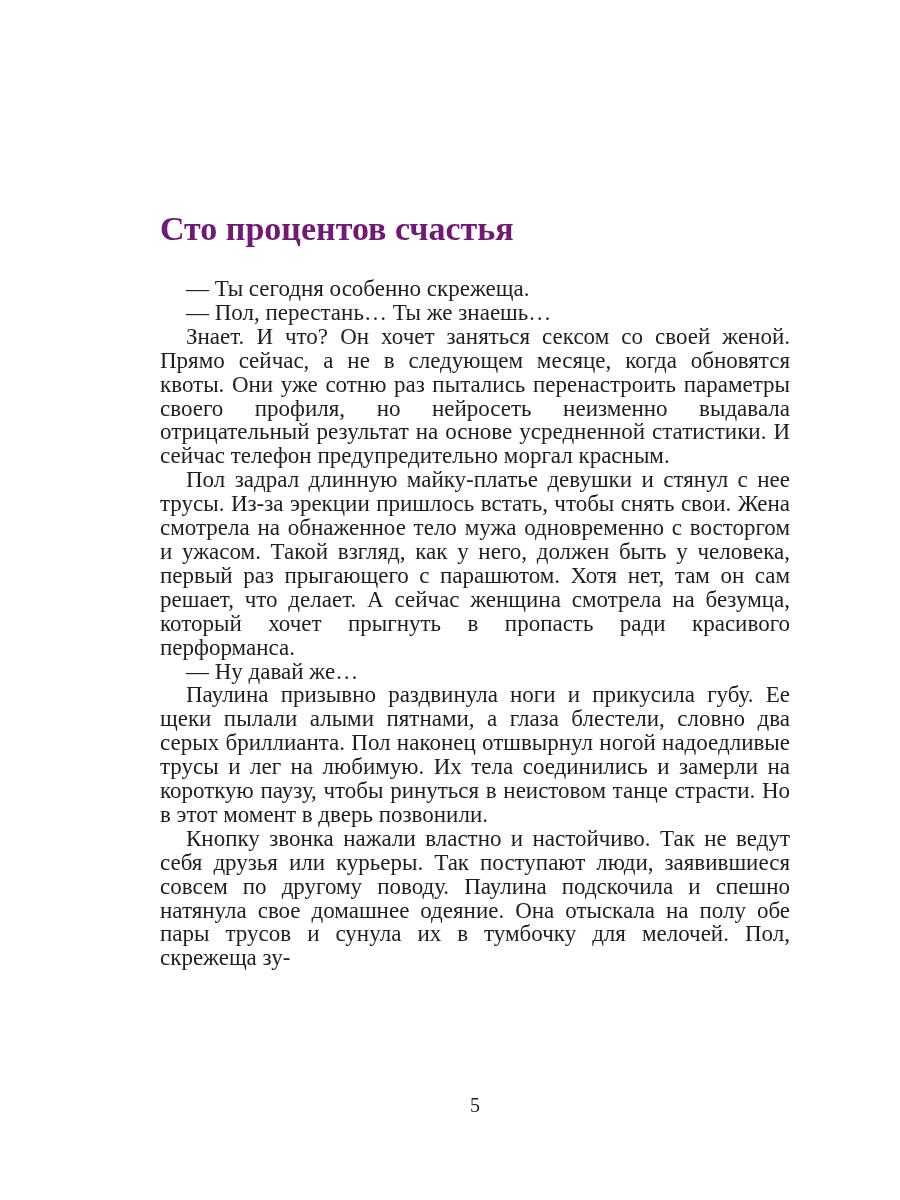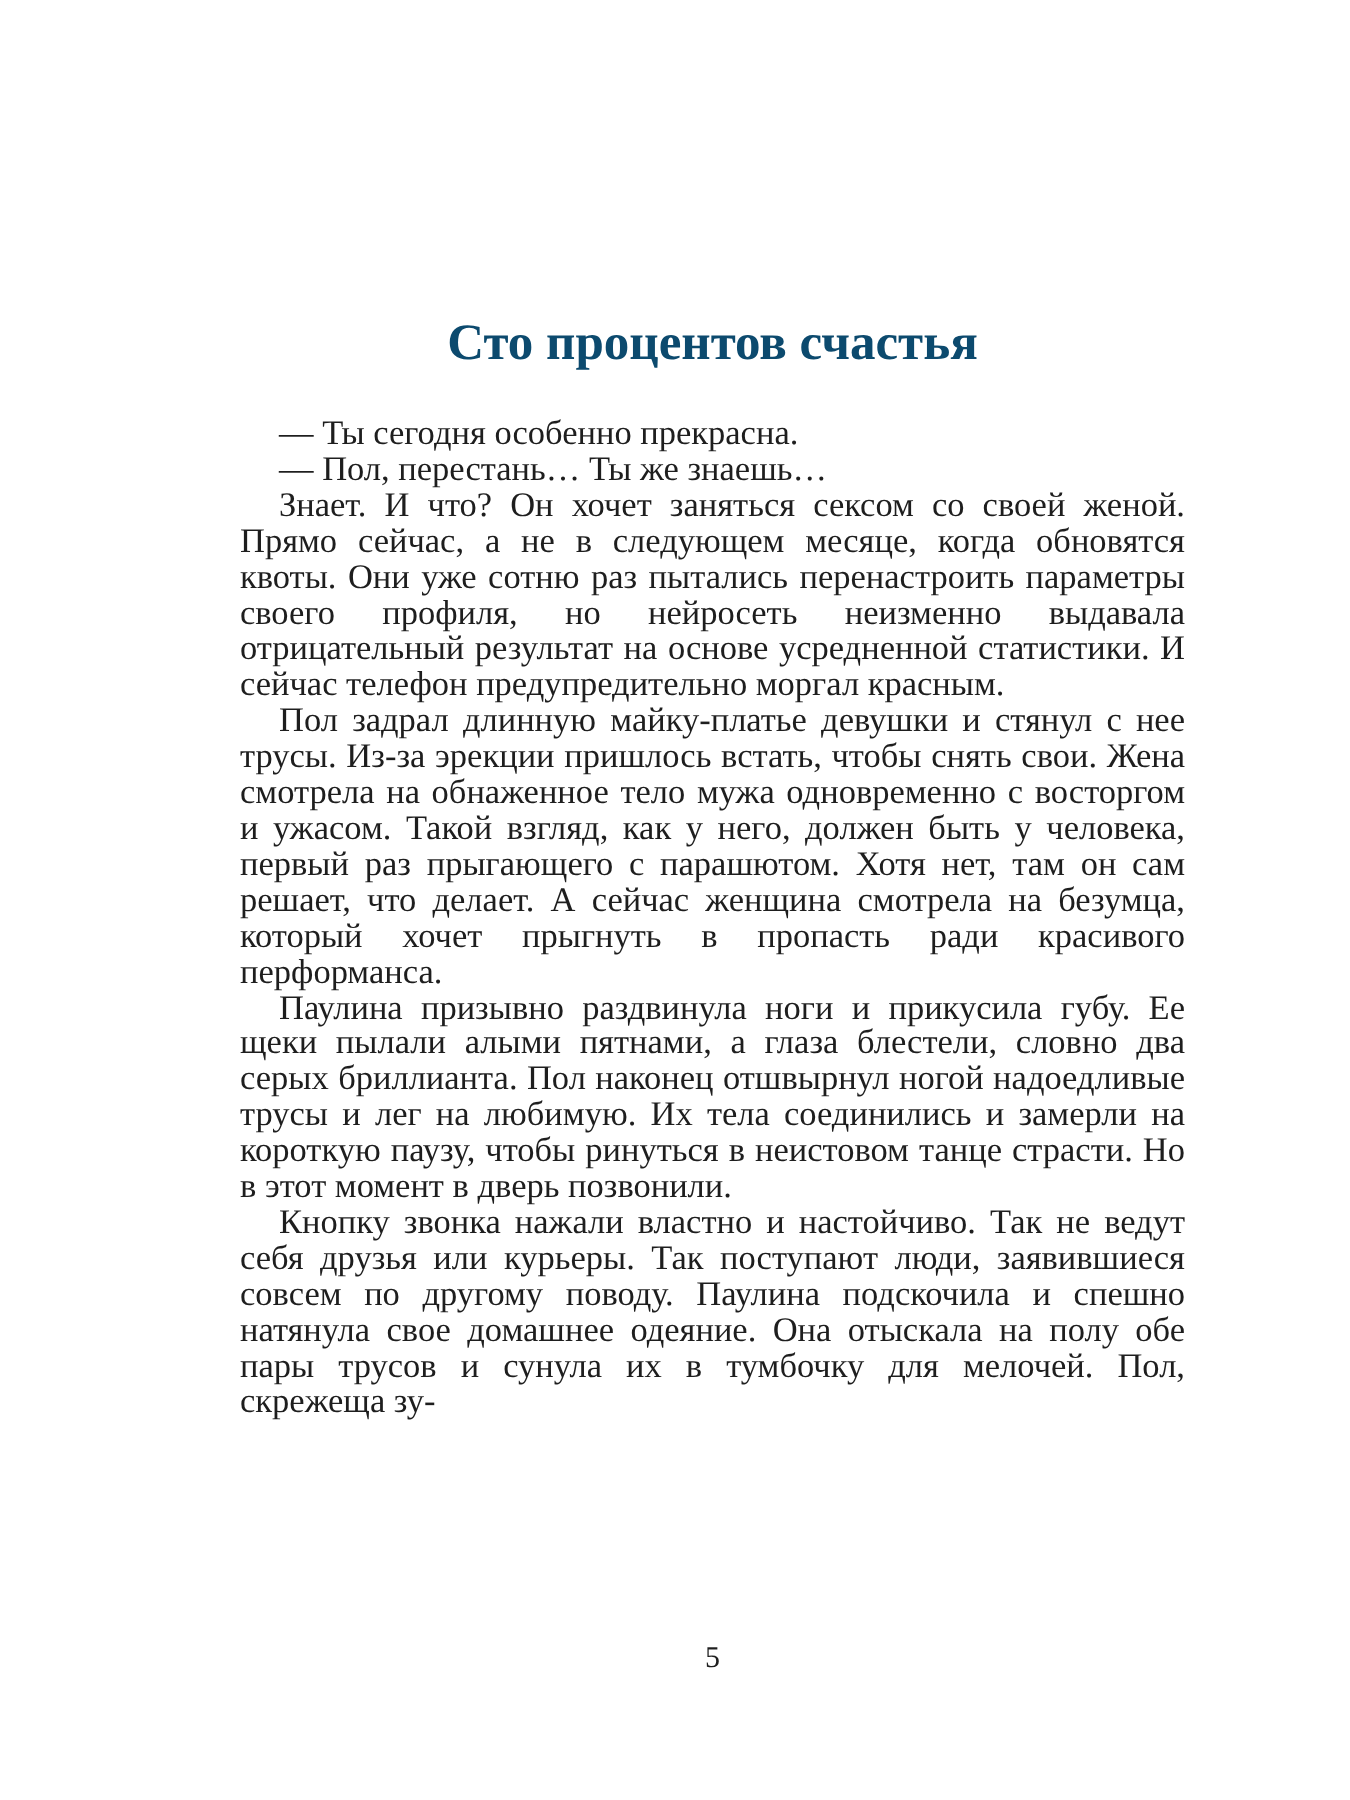--- a/index.html
+++ b/index.html
@@ -15,25 +15,25 @@
     font-family: "Liberation Serif", serif;
     color: #1e1e1e;
     overflow: hidden;
   }
   .chapter-title {
     position: absolute;
     top: 210px;
     left: 160px;
     width: 630px;
     margin: 0;
-    text-align: center;
+    text-align: left;
     font-size: 34px;
     font-weight: bold;
     line-height: 1.1;
-    color: #0c4a6e;
+    color: #701a75;
   }
   .body-text {
     position: absolute;
     top: 277px;
     left: 160px;
     width: 630px;
   }
   .body-text p {
     margin: 0;
     text-indent: 26px;
@@ -53,23 +53,24 @@
   }
 </style>
 </head>
 <body>
 
 <div class="page">
 
   <h1 class="chapter-title">Сто процентов счастья</h1>
 
   <div class="body-text">
-    <p>— Ты сегодня особенно прекрасна.</p>
+    <p>— Ты сегодня особенно скрежеща.</p>
     <p>— Пол, перестань… Ты же знаешь…</p>
     <p>Знает. И что? Он хочет заняться сексом со своей женой. Прямо сейчас, а не в следующем месяце, когда обновятся квоты. Они уже сотню раз пытались перенастроить параметры своего профиля, но нейросеть неизменно выдавала отрицательный результат на основе усредненной статистики. И сейчас телефон предупредительно моргал красным.</p>
     <p>Пол задрал длинную майку-платье девушки и стянул с нее трусы. Из-за эрекции пришлось встать, чтобы снять свои. Жена смотрела на обнаженное тело мужа одновременно с восторгом и ужасом. Такой взгляд, как у него, должен быть у человека, первый раз прыгающего с парашютом. Хотя нет, там он сам решает, что делает. А сейчас женщина смотрела на безумца, который хочет прыгнуть в пропасть ради красивого перформанса.</p>
+    <p>— Ну давай же…</p>
     <p>Паулина призывно раздвинула ноги и прикусила губу. Ее щеки пылали алыми пятнами, а глаза блестели, словно два серых бриллианта. Пол наконец отшвырнул ногой надоедливые трусы и лег на любимую. Их тела соединились и замерли на короткую паузу, чтобы ринуться в неистовом танце страсти. Но в этот момент в дверь позвонили.</p>
     <p>Кнопку звонка нажали властно и настойчиво. Так не ведут себя друзья или курьеры. Так поступают люди, заявившиеся совсем по другому поводу. Паулина подскочила и спешно натянула свое домашнее одеяние. Она отыскала на полу обе пары трусов и сунула их в тумбочку для мелочей. Пол, скрежеща зу-</p>
   </div>
 
   <div class="page-number">5</div>
 
 </div>
 
 </body></html>

